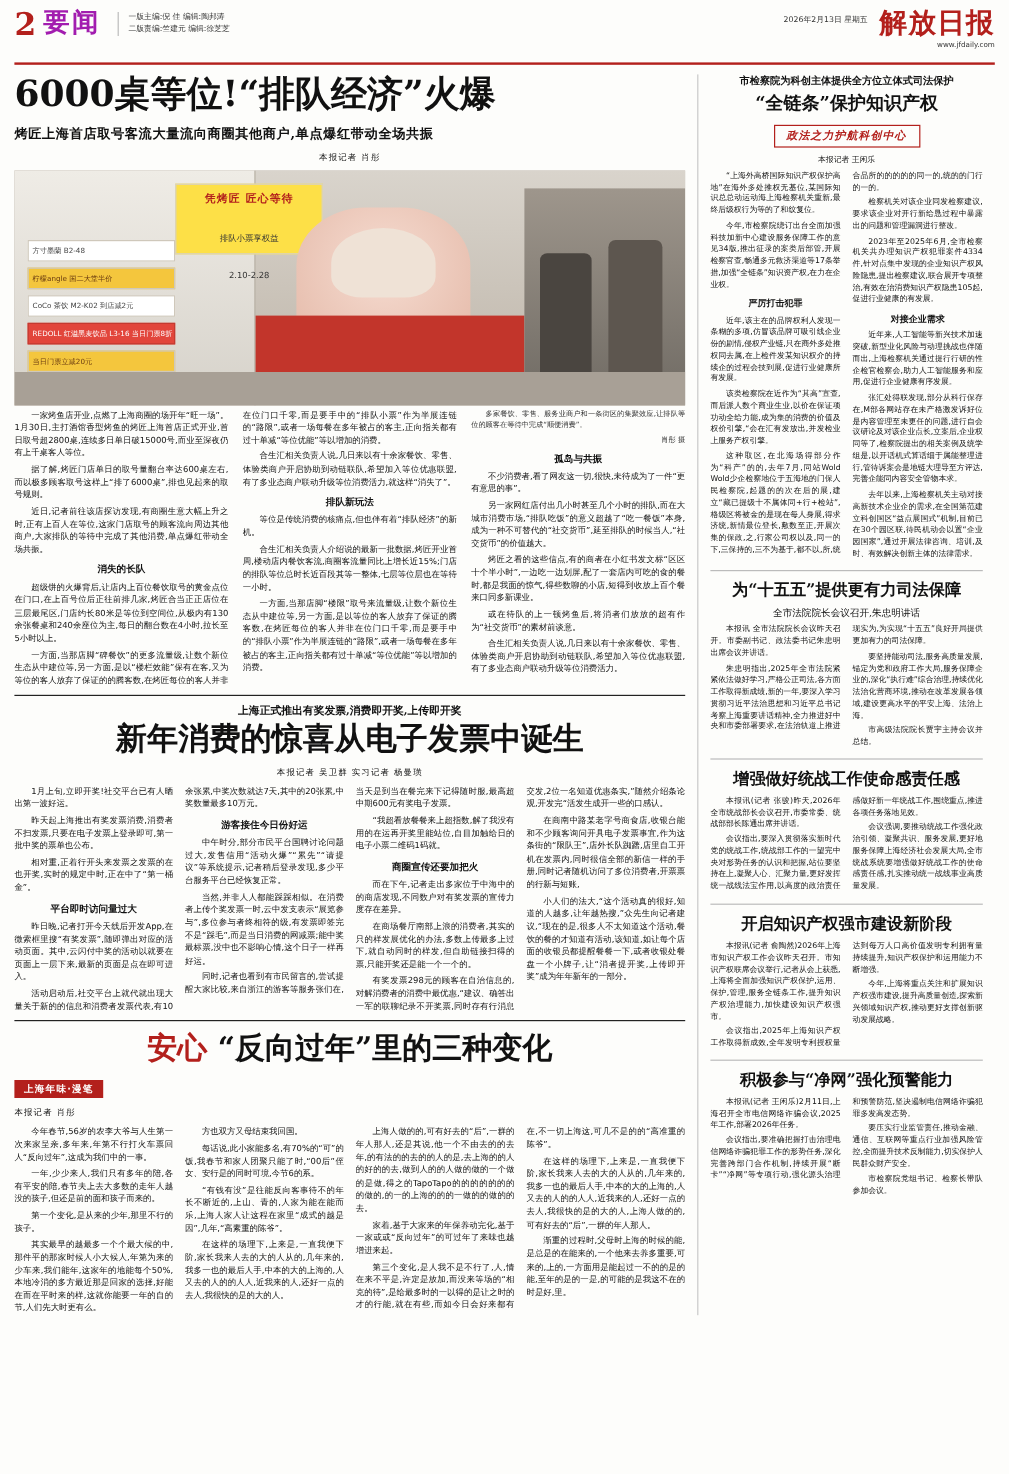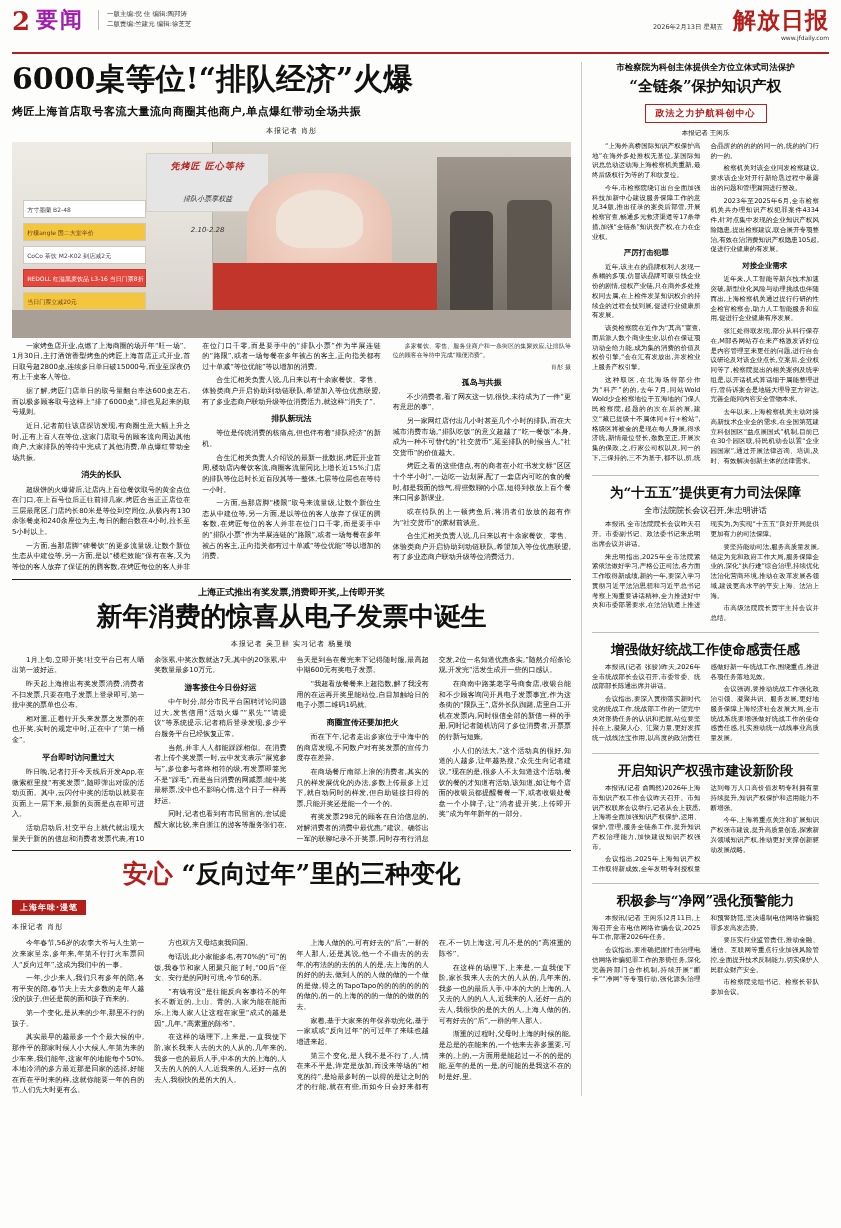--- a/index.html
+++ b/index.html
@@ -14,21 +14,21 @@
     overflow: hidden;
   }
   .page { width:841px; height:1228px; position:relative; padding: 8px 12px 0 12px; }
 
   
   .masthead { display:flex; align-items:flex-start; height:46px; border-bottom:2px solid #b3201c; padding-bottom:3px;}
   .pagenum { font-size:26px; font-weight:bold; color:#b3201c; line-height:1; margin-right:6px; font-family:"DejaVu Serif", serif;}
   .sectitle { font-size:22px; font-weight:bold; letter-spacing:2px; color:#a21caf; line-height:1; margin-right:14px; font-family:"DejaVu Serif", serif;}
   .editors { font-size:6.5px; color:#333; line-height:1.5; border-left:1px solid #bbb; padding-left:8px; margin-top:2px;}
   .mh-spacer { flex:1; }
-  .mh-date { font-size:6.5px; color:#333; text-align:left; line-height:1.6; margin-top:14px; margin-right:10px;}
+  .mh-date { font-size:6.5px; color:#333; text-align:left; line-height:1.6; margin-top:3px; margin-right:10px;}
   .logo { text-align:right; }
   .logo-cn { font-size:23px; font-weight:bold; color:#b3201c; font-family:"DejaVu Serif", serif; letter-spacing:1px; line-height:1;}
   .logo-url { font-size:6px; color:#333; margin-top:3px;}
 
   
   .body-grid { display:flex; margin-top:8px; }
   .left-col { width:570px; padding-right:10px; border-right:1px solid #c9c9c9; }
   .right-col { width:237px; padding-left:10px; }
 
   
@@ -40,21 +40,21 @@
   .cols3 { column-count:3; column-gap:12px; font-size:7px; line-height:1.52; text-align:justify; }
   .cols4 { column-count:4; column-gap:10px; font-size:7px; line-height:1.52; text-align:justify; }
   .cols3 p, .cols2 p, .cols4 p { margin:0 0 3px 0; text-indent:2em; }
   .subhead { font-weight:bold; text-align:center; margin:5px 0 4px 0; font-size:8px; font-family:"DejaVu Serif", serif; break-inside:avoid;}
   .figcap { font-size:6px; color:#333; line-height:1.5; text-align:justify; }
 
   
   .photo-wrap { width:100%; height:196px; position:relative; overflow:hidden; background:#c9c2b8; margin-bottom:3px;}
   .ph-sky { position:absolute; inset:0; background:linear-gradient(#d9d4cc,#bdb4a8);}
   .ph-mall { position:absolute; left:0; top:0; width:36%; height:100%; background:linear-gradient(#efece6,#d6d2ca); border-right:1px solid #b9b3a8;}
-  .ph-banner { position:absolute; left:24%; top:6%; width:22%; height:30%; background:#e5e5e5; border:1px solid #d7d1c4;font-style:italic; }
+  .ph-banner { position:absolute; left:24%; top:6%; width:22%; height:30%; background:#fde047; border:1px solid #d7d1c4; }
   .ph-banner .t1 { font-size:9px; color:#b3201c; font-weight:bold; text-align:center; margin-top:6px; letter-spacing:1px;}
   .ph-banner .t2 { font-size:7px; color:#333; text-align:center; margin-top:20px;}
   .ph-signs { position:absolute; left:2%; top:30%; width:22%; }
   .sign { height:18px; margin-bottom:5px; border:1px solid #cfc8bb; background:#fff; font-size:6px; display:flex; align-items:center; padding-left:3px; color:#444;}
   .sign.red { background:#e2463c; color:#fff; border-color:#c43a31;}
   .sign.yellow { background:#f4c63d; color:#6a3b10;}
   .ph-horse { position:absolute; left:42%; top:16%; width:26%; height:62%; background:radial-gradient(ellipse at 50% 40%, #f6dcd1, #e4b9a8); border-radius:40% 40% 18% 18%;}
   .ph-horse:after{content:""; position:absolute; left:20%; top:14%; width:60%; height:48%; background:#efe2d6; border-radius:50% 50% 30% 30%; }
   .ph-red { position:absolute; left:36%; top:62%; width:40%; height:34%; background:#c2352b; }
   .ph-people { position:absolute; right:0; top:8%; width:24%; height:92%; background:linear-gradient(#9e968c,#6f6a63); }
@@ -69,21 +69,21 @@
   
   .feat3 { margin-top:6px; }
   .feat3-title { font-size:25px; font-weight:bold; font-family:"DejaVu Serif", serif; }
   .feat3-title .red { color:#b3201c; }
   .tagbox { display:inline-block; background:#b3201c; color:#fff; font-size:8px; padding:2px 8px; font-weight:bold; letter-spacing:1px;}
 
   
   .r-kicker { font-size:8.5px; text-align:center; font-weight:bold; margin-bottom:3px; font-family:"DejaVu Serif", serif;}
   .r-title { font-size:15px; text-align:center; font-weight:bold; font-family:"DejaVu Serif", serif; line-height:1.25; margin-bottom:5px;}
   .r-title.sm { font-size:13.5px; }
-  .r-badge { text-align:center; margin:4px 0 6px 0;}
+  .r-badge { text-align:center; margin:4px 0 6px 0;font-style:italic;}
   .r-badge span { display:inline-block; border:1px solid #b3201c; color:#b3201c; font-size:9px; font-weight:bold; padding:2px 10px; letter-spacing:1px; font-family:"DejaVu Serif", serif;}
   .r-byline { font-size:6.5px; text-align:center; margin:4px 0 4px 0;}
   .r-sub { font-size:8px; text-align:center; margin:2px 0 4px 0; font-family:"DejaVu Serif", serif;}
   .r-body { column-count:2; column-gap:10px; font-size:6.5px; line-height:1.5; text-align:justify;}
   .r-body p { margin:0 0 3px 0; text-indent:2em; }
   .r-body .subhead { font-size:7.5px; }
   .r-sep { border-top:1px solid #bbb; margin:8px 0; }
 </style>
 </head>
 <body>

